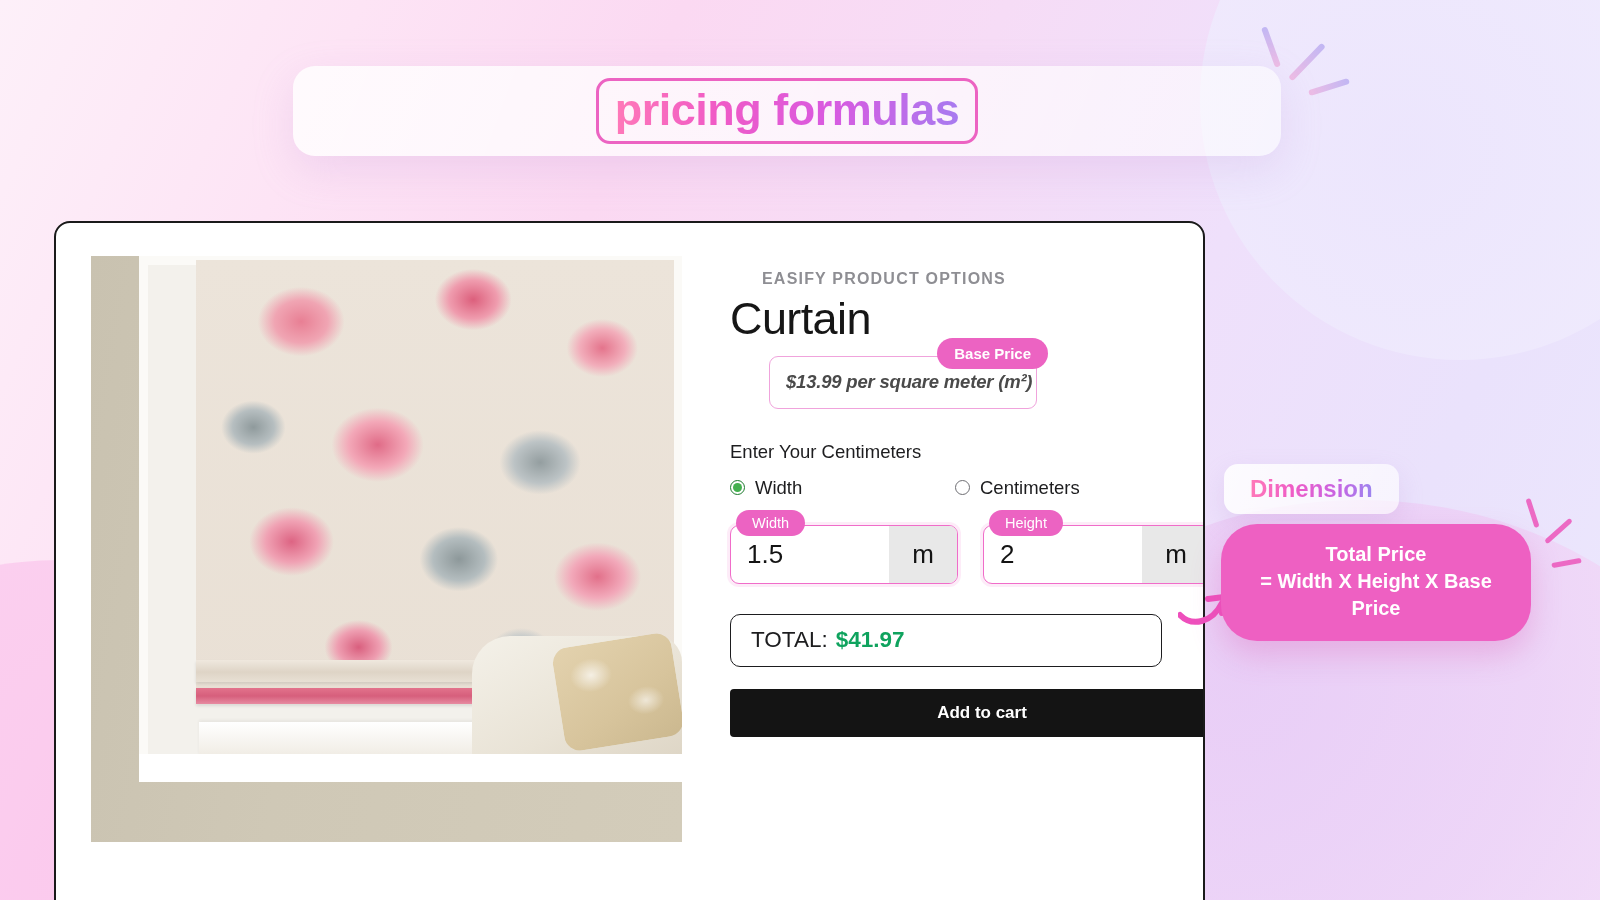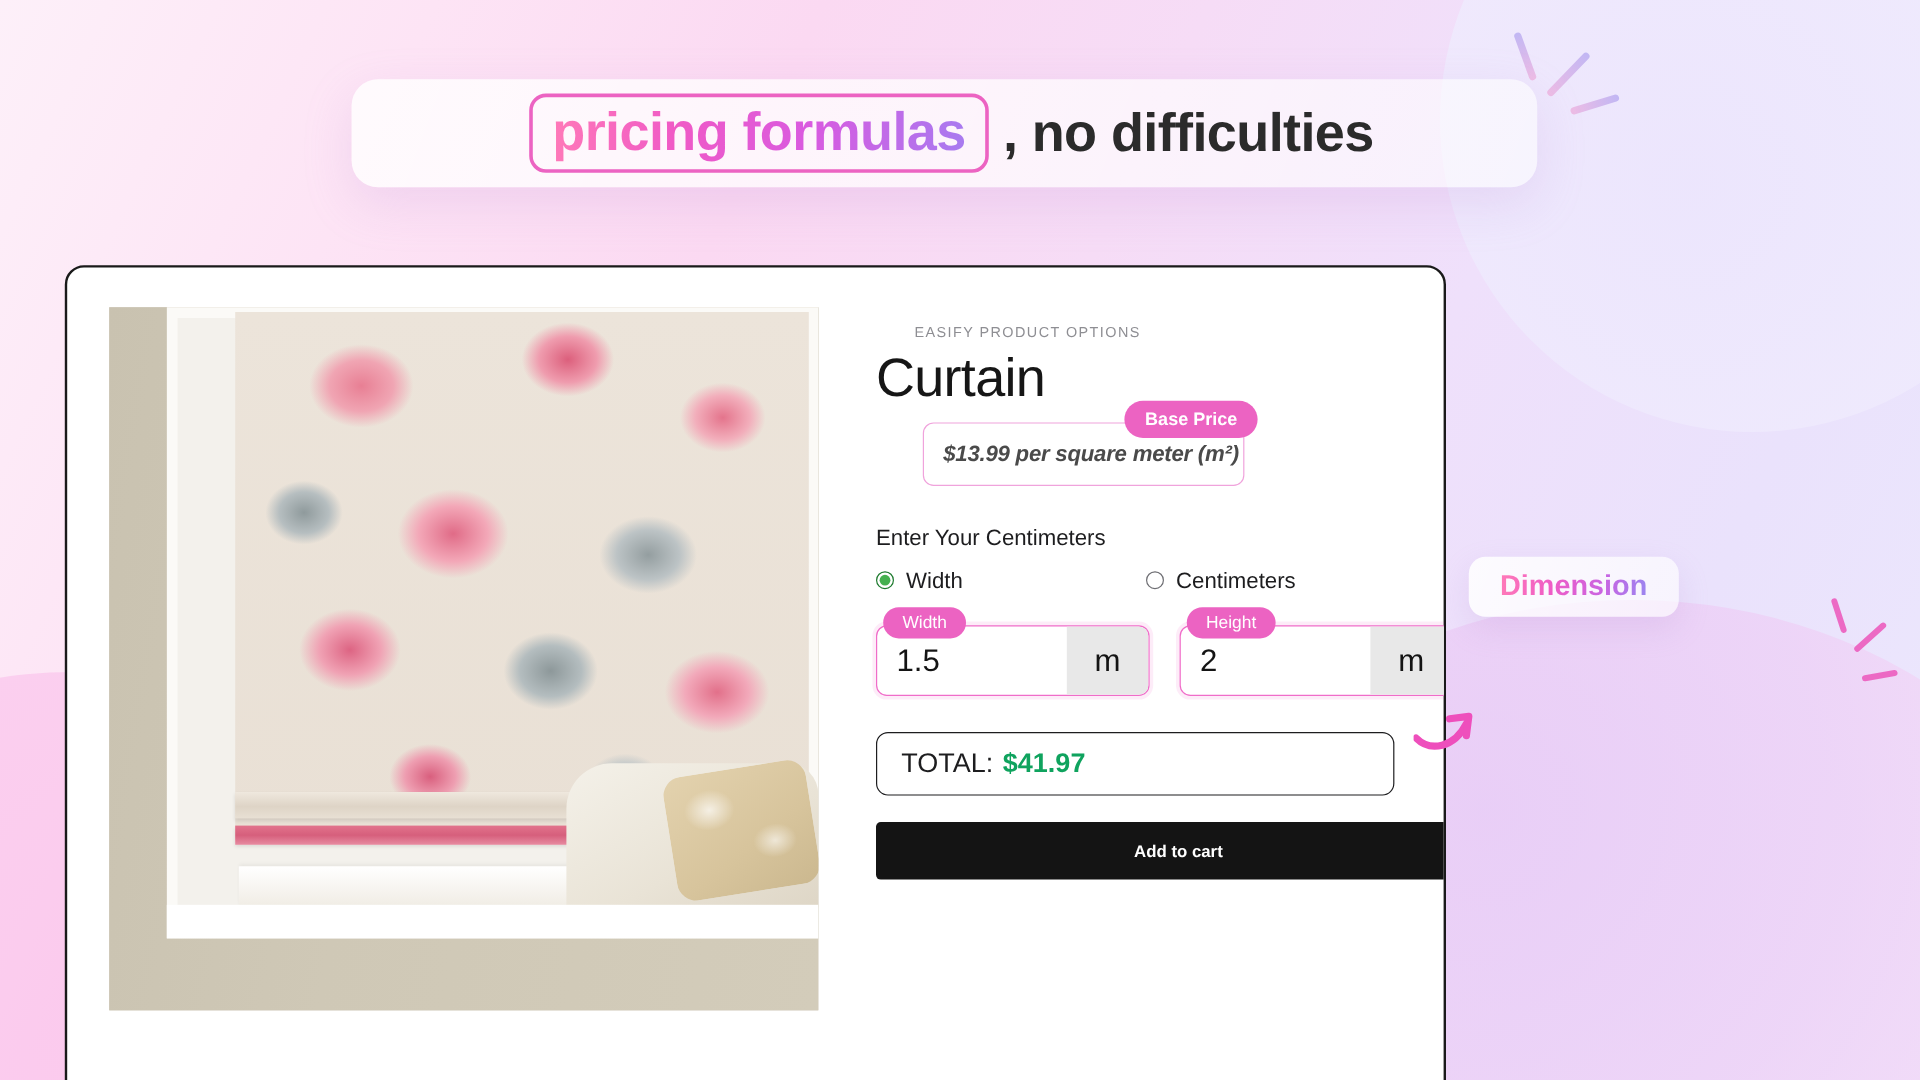--- a/index.html
+++ b/index.html
@@ -213,22 +213,22 @@
     background: #ffffff;
   }
 
   
   #product-details {
     flex: 1;
     padding-top: 14px;
     position: relative;
   }
   #vendor-label {
-    font-size: 12px;
-    font-weight: 400;
+    font-size: 16px;
+    font-weight: 700;
     letter-spacing: 1.2px;
     color: #8e8e93;
     text-transform: uppercase;
     margin-bottom: 6px;
     padding-left: 32px;
   }
   #product-title {
     font-size: 45px;
     font-weight: 400;
     color: #161616;
@@ -363,21 +363,21 @@
 
   
   #add-to-cart-button {
     width: 504px;
     height: 48px;
     background: #141414;
     color: #ffffff;
     border: none;
     border-radius: 4px;
     font-family: "Liberation Sans", sans-serif;
-    font-size: 14px;
+    font-size: 17px;
     font-weight: 700;
     cursor: pointer;
   }
 
   
   #dimension-callout {
     position: absolute;
     left: 1224px;
     top: 464px;
     padding: 11px 26px;
@@ -430,21 +430,20 @@
     <span class="spark-line s1"></span>
       <span class="spark-line s2"></span>
       <span class="spark-line s3"></span>
   </div>
 
   <div id="headline-banner">
     <div class="headline-text">
       <span class="hl-box">
         <span class="hl-gradient">pricing formulas</span>
       </span>
-      <span>, no difficulties</span>
     </div>
   </div>
 
   <div id="product-card">
     <div class="card-inner">
 
       <div id="product-image">
         <div class="ph-wall"></div>
         <div class="ph-frame">
           <div class="ph-window"></div>
@@ -514,14 +513,18 @@
 
   <div id="dimension-callout">
     <span class="grad-text">Dimension</span>
   </div>
 
   <svg id="callout-arrow" viewBox="0 0 70 64">
     <path d="M2 50 C 14 62, 34 58, 44 38" stroke="#ee4fbc" stroke-width="6" fill="none" stroke-linecap="round"></path>
     <path d="M30 34 L46 32 L44 48" stroke="#ee4fbc" stroke-width="6" fill="none" stroke-linecap="round" stroke-linejoin="round"></path>
   </svg>
 
+  <div id="formula-callout">
+    <div id="formula-line1">Total Price</div>
+    <div id="formula-line2">= Width X Height X Base Price</div>
+  </div>
 
 </div>
 
 </body></html>

